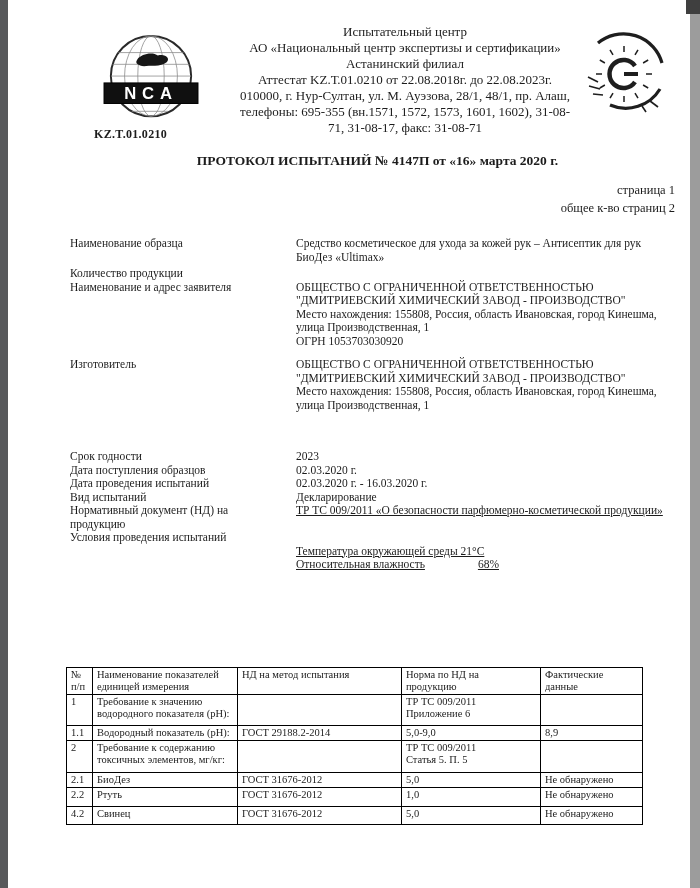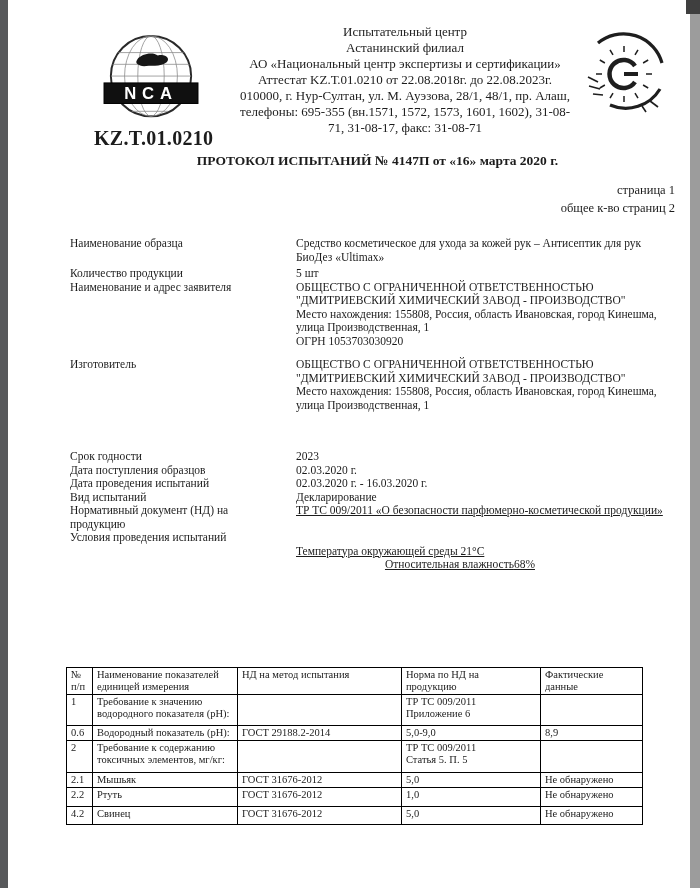--- a/index.html
+++ b/index.html
@@ -7,40 +7,40 @@
   .page {
     position:relative; width:700px; height:888px; background:#ffffff;
     font-family:"Liberation Serif","DejaVu Serif",serif; color:#1c1c1c; overflow:hidden;
   }
   .scan-edge-left  { position:absolute; left:0; top:0; width:8px;  height:888px; background:#58595b; }
   .scan-edge-right { position:absolute; left:690px; top:0; width:10px; height:888px; background:#9c9c9c; }
   .scan-corner     { position:absolute; left:686px; top:0; width:14px; height:14px; background:#3f3f3f; }
 
   .nca-logo  { position:absolute; left:102px; top:33px; width:98px; height:93px; }
   .accreditation { position:absolute; left:94px; top:127px; width:114px; 
-                   font-weight:bold; font-size:20px; letter-spacing:.3px; }
+                   font-weight:bold; font-size:12px; letter-spacing:.3px; }
   .header-center { position:absolute; left:213px; top:24px; width:384px; text-align:center;
                    font-size:13px; line-height:16px; }
   .cert-mark { position:absolute; left:580px; top:27px; width:88px; height:88px; }
 
   .protocol-title { position:absolute; left:75px; top:153px; width:605px; text-align:center;
                     font-weight:bold; font-size:13.5px; }
   .page-info { position:absolute; left:62px; top:181px; width:613px; text-align:right;
                font-size:12.5px; line-height:18px; }
 
   .fields { position:absolute; left:70px; top:237px; width:602px; font-size:11.5px; line-height:13.5px; }
   .field-row { display:flex; }
   .field-label { width:226px; flex:0 0 226px; white-space:pre-line; }
   .field-value { flex:1; white-space:pre-line; }
   .gap-sm { margin-bottom:3px; }
   .gap-md { margin-bottom:10px; }
   .gap-lg { margin-bottom:38px; }
   .u-line { text-decoration:underline;text-align:center; }
-  .cond-line2 { display:inline-flex; justify-content:flex-end; width:203px;
-                text-decoration:underline;margin-left:36px; }
+  .cond-line2 { display:inline-flex; justify-content:space-between; width:203px;
+                text-decoration:underline; }
 
   table.test-table { position:absolute; left:66px; top:667px; border-collapse:collapse;
                      font-size:10.5px; line-height:12px; }
   .test-table th, .test-table td { border:1px solid #000; vertical-align:top; text-align:left;
                                    font-weight:normal; padding:1px 4px; white-space:pre-line; }
   .tr-h  { height:27px; }
   .tr-1  { height:31px; }
   .tr-11 { height:14px; }
   .tr-2  { height:32px; }
   .tr-21 { height:13px; }
@@ -68,22 +68,22 @@
       <path d="M36,27 C40,21 52,19 57,23 C65,21 70,26 66,30 C60,35 48,33 43,34 C37,33 33,31 36,27 Z" fill="#161616"></path>
       <rect x="2" y="51" width="96" height="21" fill="#101010" stroke="#000" stroke-width="1"></rect>
       <text x="50" y="67.5" text-anchor="middle" font-family="Liberation Sans, sans-serif" font-size="17" font-weight="bold" letter-spacing="6" fill="#ffffff">NCA</text>
     </svg>
   </div>
 
   <div class="accreditation">KZ.T.01.0210</div>
 
   <div class="header-center">
     <div>Испытательный центр</div>
+    <div>АО «Национальный центр экспертизы и сертификации»</div>
     <div>Астанинский филиал</div>
-    <div>АО «Национальный центр экспертизы и сертификации»</div>
     <div>Аттестат KZ.Т.01.0210 от 22.08.2018г. до 22.08.2023г.</div>
     <div>010000, г. Нур-Султан, ул. М. Ауэзова, 28/1, 48/1, пр. Алаш,</div>
     <div>телефоны: 695-355 (вн.1571, 1572, 1573, 1601, 1602), 31-08-</div>
     <div>71, 31-08-17, факс: 31-08-71</div>
   </div>
 
   <div class="cert-mark">
     <svg viewBox="0 0 88 88" width="88" height="88" stroke="#1e1e1e" fill="none">
       <path d="M18 16 A40 40 0 0 1 82 36" stroke-width="3.2"></path>
       <path d="M80 62 A40 40 0 0 1 30 78" stroke-width="3.2"></path>
@@ -121,21 +121,20 @@
   </div>
 
   <div class="fields">
     <div class="field-row gap-sm">
       <div class="field-label">Наименование образца</div>
       <div class="field-value">Средство косметическое для ухода за кожей рук – Антисептик для рук
 БиоДез «Ultimax»</div>
     </div>
     <div class="field-row">
       <div class="field-label">Количество продукции</div>
-      <div class="field-value">5 шт</div>
     </div>
     <div class="field-row gap-md">
       <div class="field-label">Наименование и адрес заявителя</div>
       <div class="field-value">ОБЩЕСТВО С ОГРАНИЧЕННОЙ ОТВЕТСТВЕННОСТЬЮ
 "ДМИТРИЕВСКИЙ ХИМИЧЕСКИЙ ЗАВОД - ПРОИЗВОДСТВО"
 Место нахождения: 155808, Россия, область Ивановская, город Кинешма,
 улица Производственная, 1
 ОГРН 1053703030920</div>
     </div>
     <div class="field-row gap-lg">
@@ -197,38 +196,38 @@
     <tr class="tr-1">
       <td>1</td>
       <td>Требование к значению
 водородного показателя (рН):</td>
       <td></td>
       <td>ТР ТС 009/2011
 Приложение 6</td>
       <td></td>
     </tr>
     <tr class="tr-11">
-      <td>0.6</td>
+      <td>1.1</td>
       <td>Водородный показатель (рН):</td>
       <td>ГОСТ 29188.2-2014</td>
       <td>5,0-9,0</td>
       <td>8,9</td>
     </tr>
     <tr class="tr-2">
       <td>2</td>
       <td>Требование к содержанию
 токсичных элементов, мг/кг:</td>
       <td></td>
       <td>ТР ТС 009/2011
 Статья 5. П. 5</td>
       <td></td>
     </tr>
     <tr class="tr-21">
       <td>2.1</td>
-      <td>Мышьяк</td>
+      <td>БиоДез</td>
       <td>ГОСТ 31676-2012</td>
       <td>5,0</td>
       <td>Не обнаружено</td>
     </tr>
     <tr class="tr-22">
       <td>2.2</td>
       <td>Ртуть</td>
       <td>ГОСТ 31676-2012</td>
       <td>1,0</td>
       <td>Не обнаружено</td>

